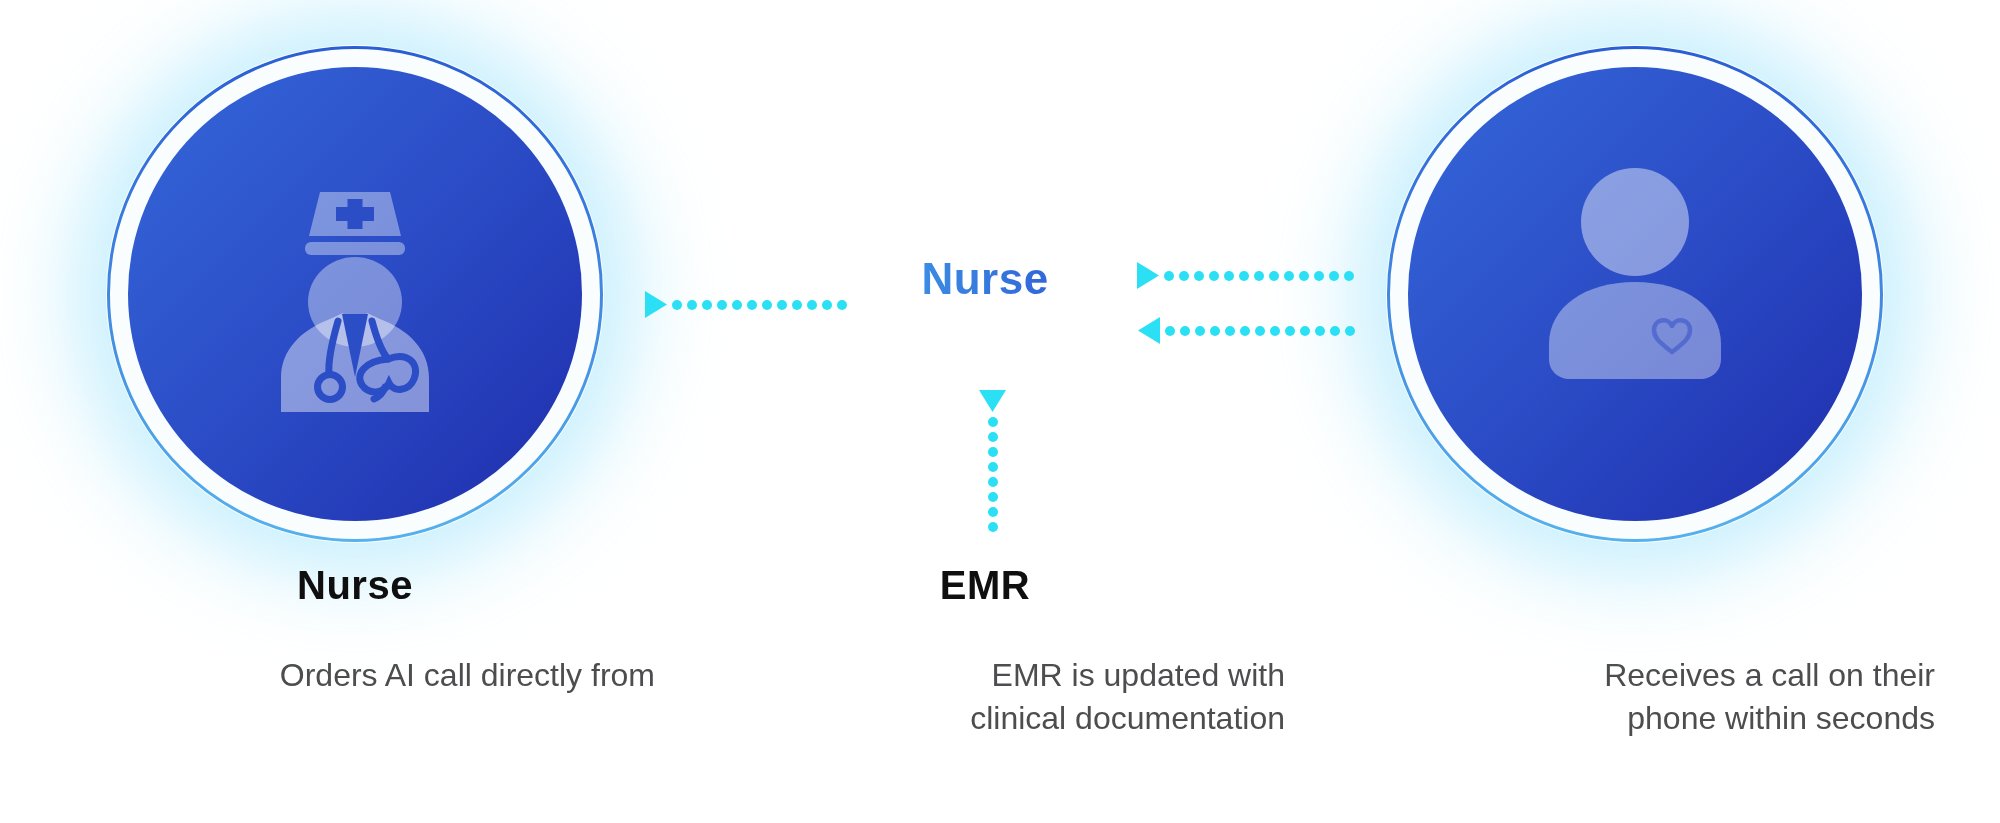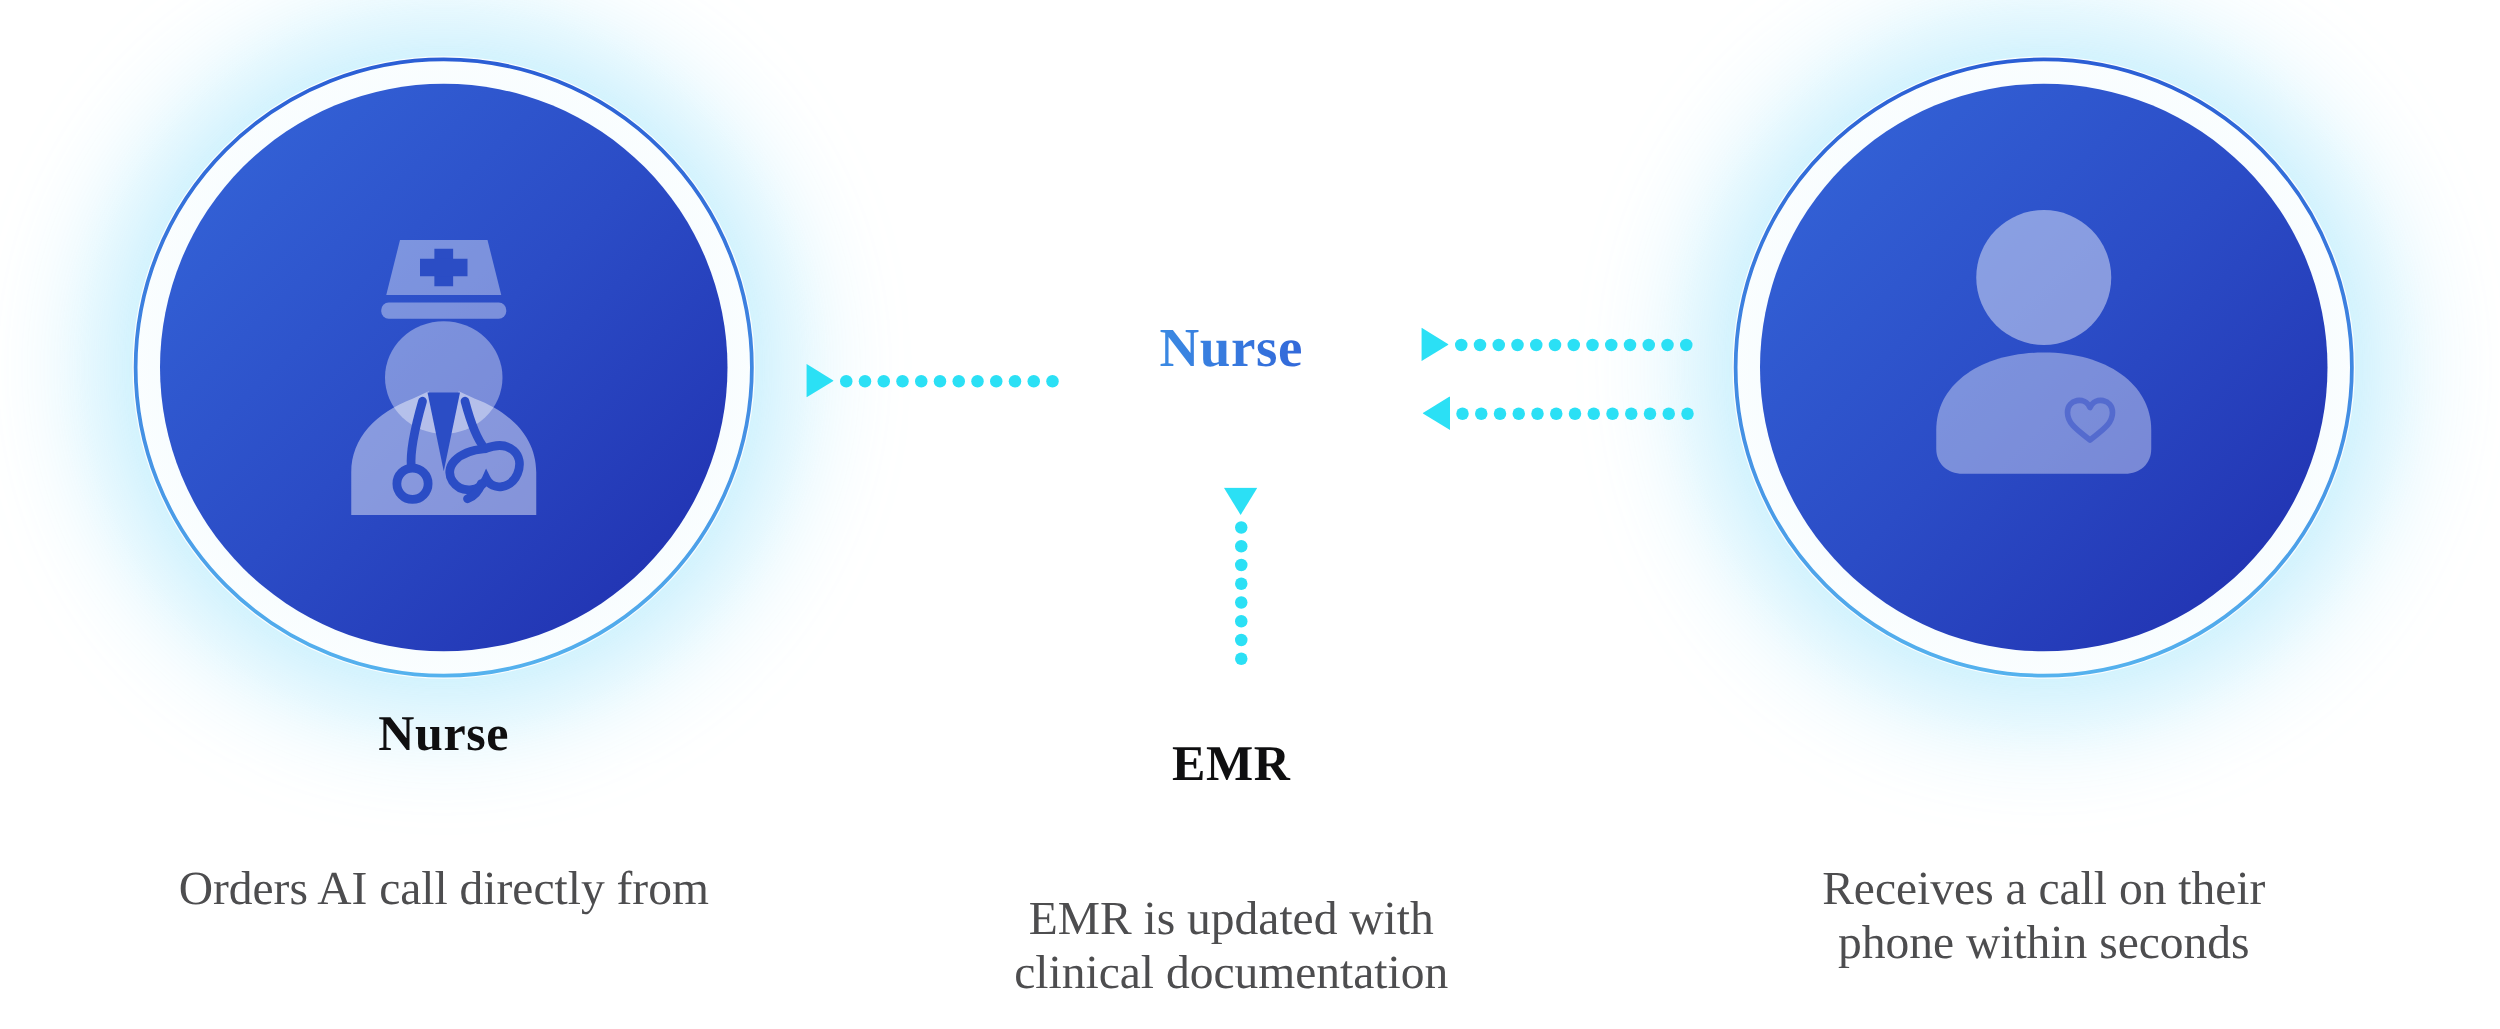--- a/index.html
+++ b/index.html
@@ -15,41 +15,41 @@
     --title-color:#0F0F10;
     --desc-color:#4D4D4F;
     --icon-light:rgba(255,255,255,0.38);
     --icon-lighter:rgba(255,255,255,0.44);
     --icon-detail:#2B4DC5;
     --heart-stroke:#4059C9;
   }
   html,body{margin:0;padding:0;background:#fff;}
   #canvas{
     position:relative;width:2000px;height:823px;overflow:hidden;
-    font-family:Liberation Serif, serif;
+    font-family:Liberation Sans, sans-serif;
     background:
       radial-gradient(430px 430px at 355px 294px, rgba(210,242,253,.55), rgba(255,255,255,0) 72%),
       radial-gradient(430px 430px at 1635px 294px, rgba(210,242,253,.55), rgba(255,255,255,0) 72%),
       #ffffff;
   }
   .ring-wrap{
     position:absolute;width:498px;height:498px;border-radius:50%;
     box-shadow:0 0 90px 28px var(--glow);
   }
   .ring-wrap.left{left:106px;top:45px;}
   .ring-wrap.right{left:1386px;top:45px;}
   .node-title{
     position:absolute;top:563px;width:600px;text-align:center;
     font-size:40px;font-weight:700;color:var(--title-color);letter-spacing:.5px;
   }
   .node-desc{
-    position:absolute;top:690px;width:600px;text-align:center;
-    font-size:38px;line-height:43px;font-weight:400;color:var(--desc-color);
-  }
-  .t-nurse{left:55px;} .t-emr{left:685px;margin-top:24px;} .t-patient{left:1335px;}
+    position:absolute;top:654px;width:600px;text-align:right;
+    font-size:32px;line-height:43px;font-weight:400;color:var(--desc-color);
+  }
+  .t-nurse{left:55px;} .t-emr{left:685px;} .t-patient{left:1335px;}
   .copilot{
     position:absolute;left:835px;top:252px;width:300px;text-align:center;
     font-size:44px;line-height:54px;font-weight:700;letter-spacing:.5px;
     background:linear-gradient(90deg,var(--copilot-grad-start) 0%,var(--copilot-grad-end) 100%);
     -webkit-background-clip:text;background-clip:text;
     color:transparent;-webkit-text-fill-color:transparent;
   }
   .copilot span{display:block;}
   .arrow{position:absolute;display:flex;align-items:center;gap:5px;}
   .arrow.vertical{flex-direction:column;}

